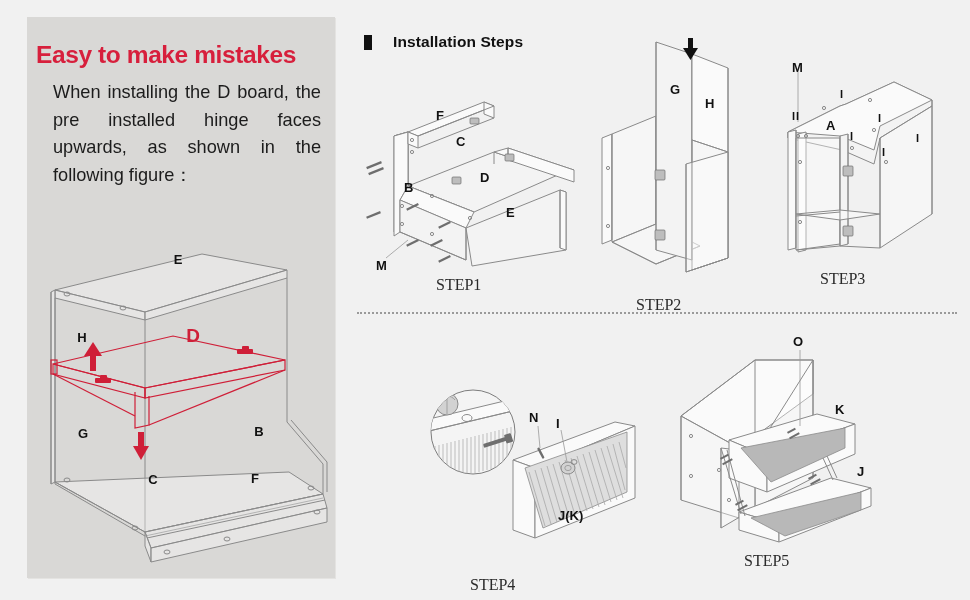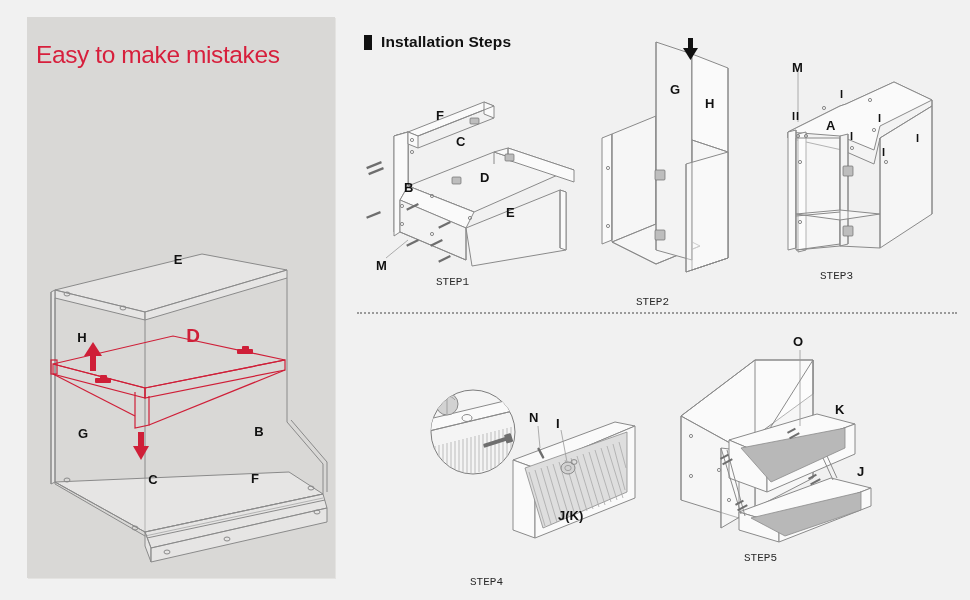--- a/index.html
+++ b/index.html
@@ -25,21 +25,21 @@
     height: 561px;
     background: #d9d8d6;
     box-shadow: 1px 1px 0 #e4e3e1;
   }
   #mistake-title {
     position: absolute;
     left: 9px;
     top: 24px;
     width: 295px;
     font-size: 24.5px;
-    font-weight: normal;
+    font-weight: bold;
     color: #d71f3c;
     letter-spacing: -0.4px;
     font-family: "Liberation Sans", sans-serif;
   }
   #mistake-body {
     position: absolute;
     left: 26px;
     top: 62px;
     width: 268px;
     font-size: 18.2px;
@@ -57,21 +57,21 @@
     height: 346px;
   }
 
   
   #steps-header {
     position: absolute;
     left: 364px;
     top: 33px;
     display: flex;
     align-items: center;
-    gap: 9px;
+    gap: 21px;
   }
   #steps-header .bullet {
     width: 8px;
     height: 15px;
     background: #111;
     display: inline-block;
   }
   #steps-header .label {
     font-size: 15.5px;
     font-weight: bold;
@@ -84,23 +84,23 @@
     left: 357px;
     top: 312px;
     width: 600px;
     height: 0;
     border-top: 2px dotted #9a9a9a;
   }
 
   .step-fig { position: absolute; }
   .step-caption {
     position: absolute;
-    font-size: 11px;
+    font-size: 16px;
     color: #2a2a2a;
-    font-family: Liberation Mono, monospace;
+    font-family: Liberation Serif, serif;
     white-space: nowrap;
   }
 
   
   svg { display: block; overflow: visible; }
   .ln   { fill: none; stroke: #8a8a8a; stroke-width: 1; }
   .ln2  { fill: none; stroke: #9b9b9b; stroke-width: 0.9; }
   .pnl  { fill: #f3f3f3; stroke: #8a8a8a; stroke-width: 1; }
   .pnl-l{ fill: #fafafa; stroke: #8a8a8a; stroke-width: 1; }
   .pnl-g{ fill: #d2d2d2; stroke: #8a8a8a; stroke-width: 1; }
@@ -116,20 +116,21 @@
 </style>
 </head>
 <body>
 
 <div id="page">
 
   <div id="left-panel">
 
     <div id="mistake-title">Easy to make mistakes</div>
 
+    <div id="mistake-body">When installing the D board, the pre installed hinge faces upwards, as shown in the following figure：</div>
 
     <div id="left-figure">
       <svg width="308" height="346" viewBox="0 0 308 346">
 
         <polygon class="pnl-t" points="28,58 175,22 260,38 118,80"></polygon>
         <polygon class="pnl-t" points="28,58 118,80 118,88 28,66"></polygon>
         <polygon class="pnl-t" points="118,80 260,38 260,46 118,88"></polygon>
 
         <polygon class="pnl-t" points="24,60 28,58 28,250 24,252"></polygon>
         <line class="ln" x1="28" y1="66" x2="28" y2="252"></line>

